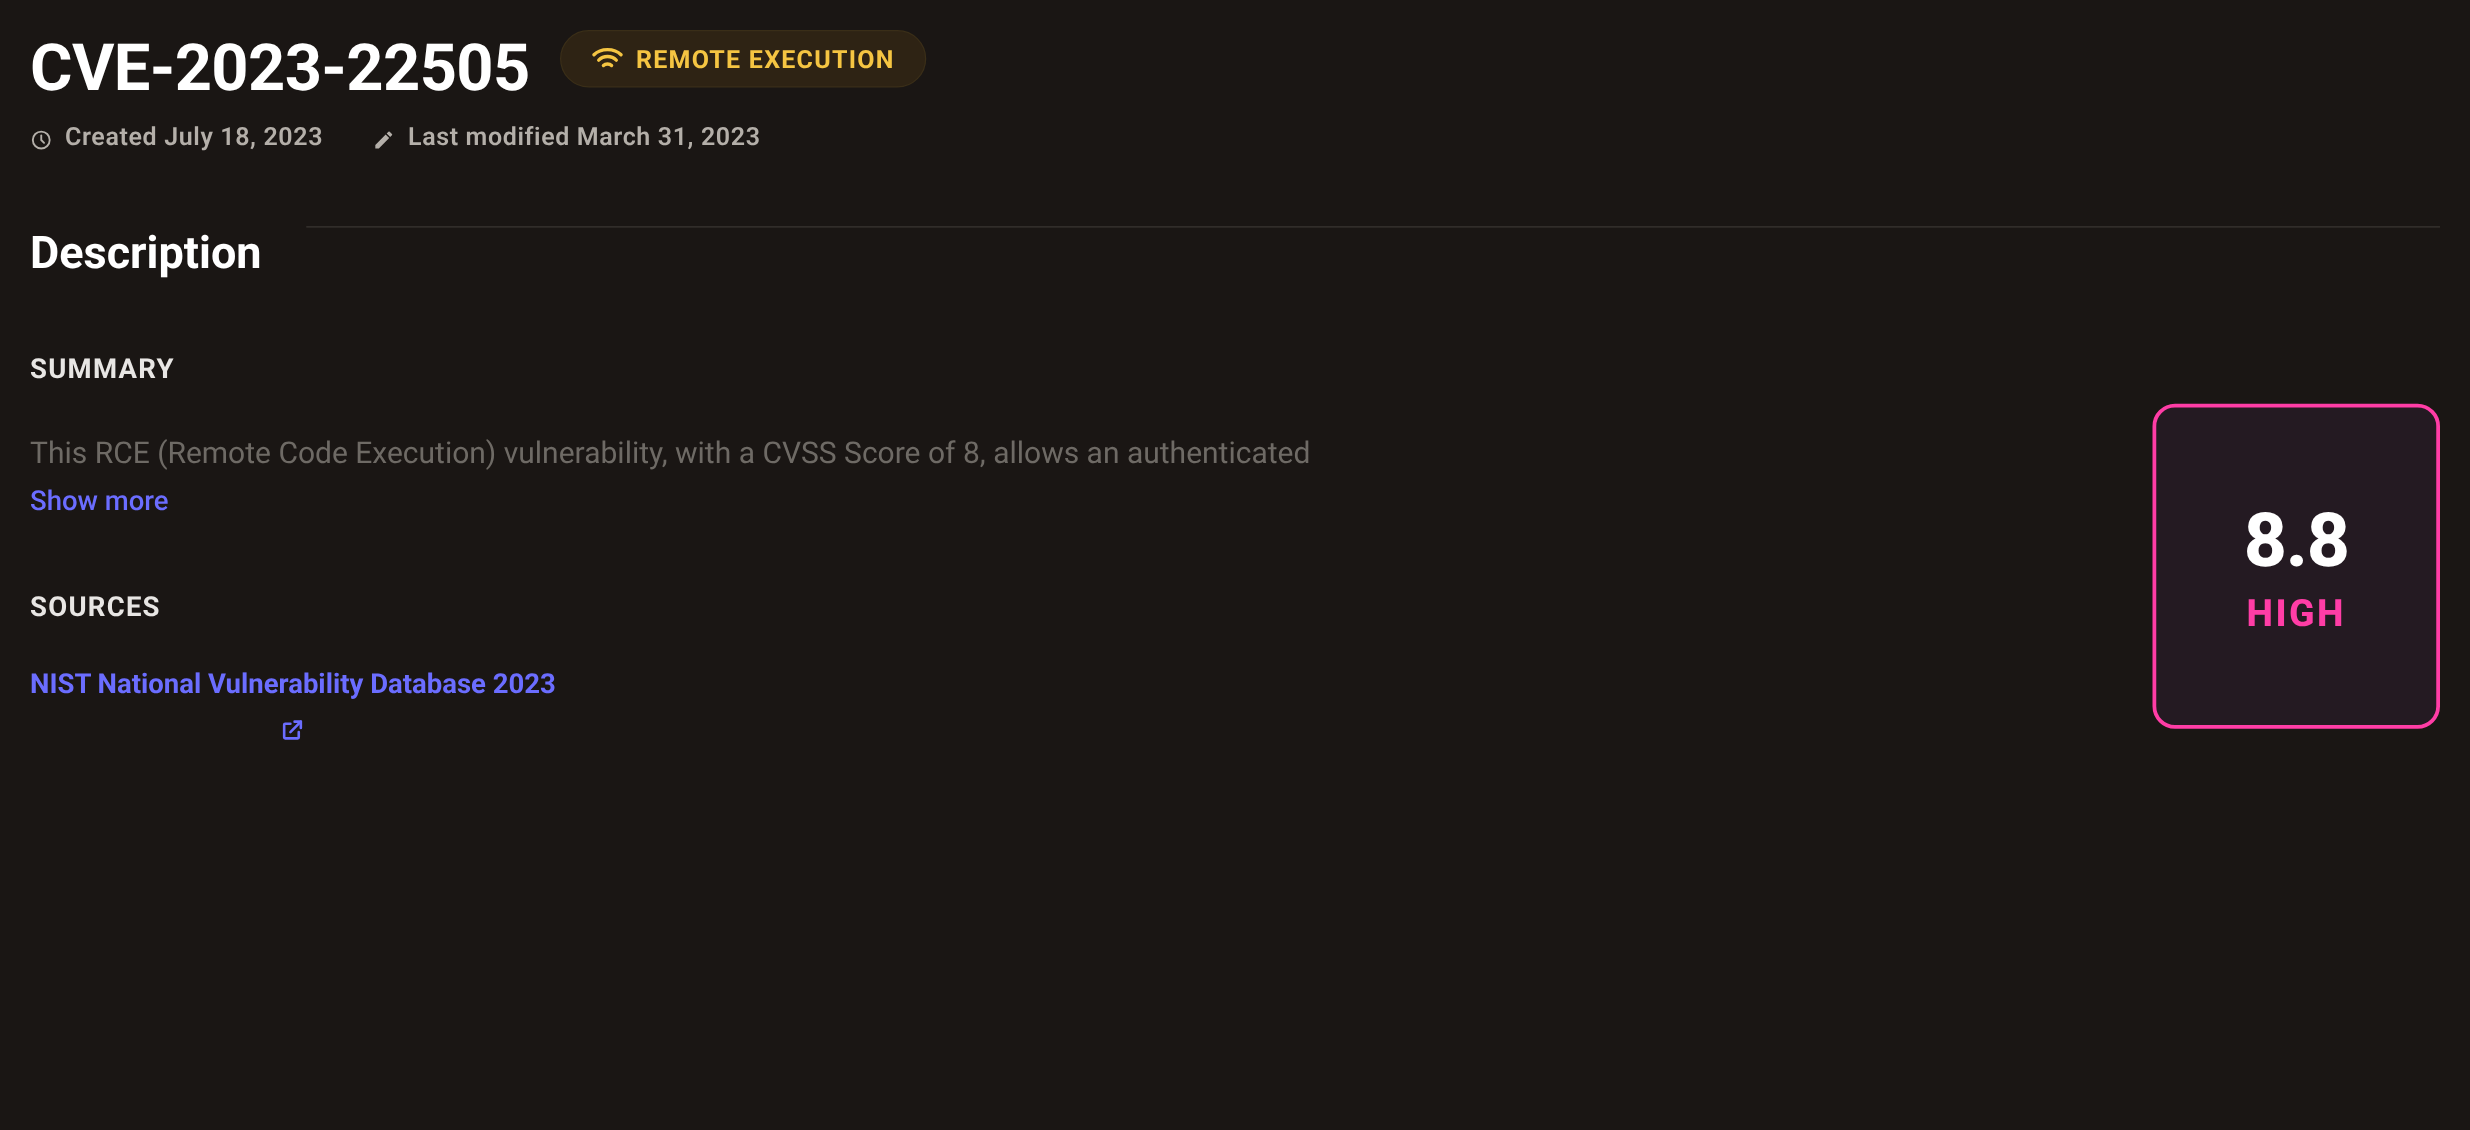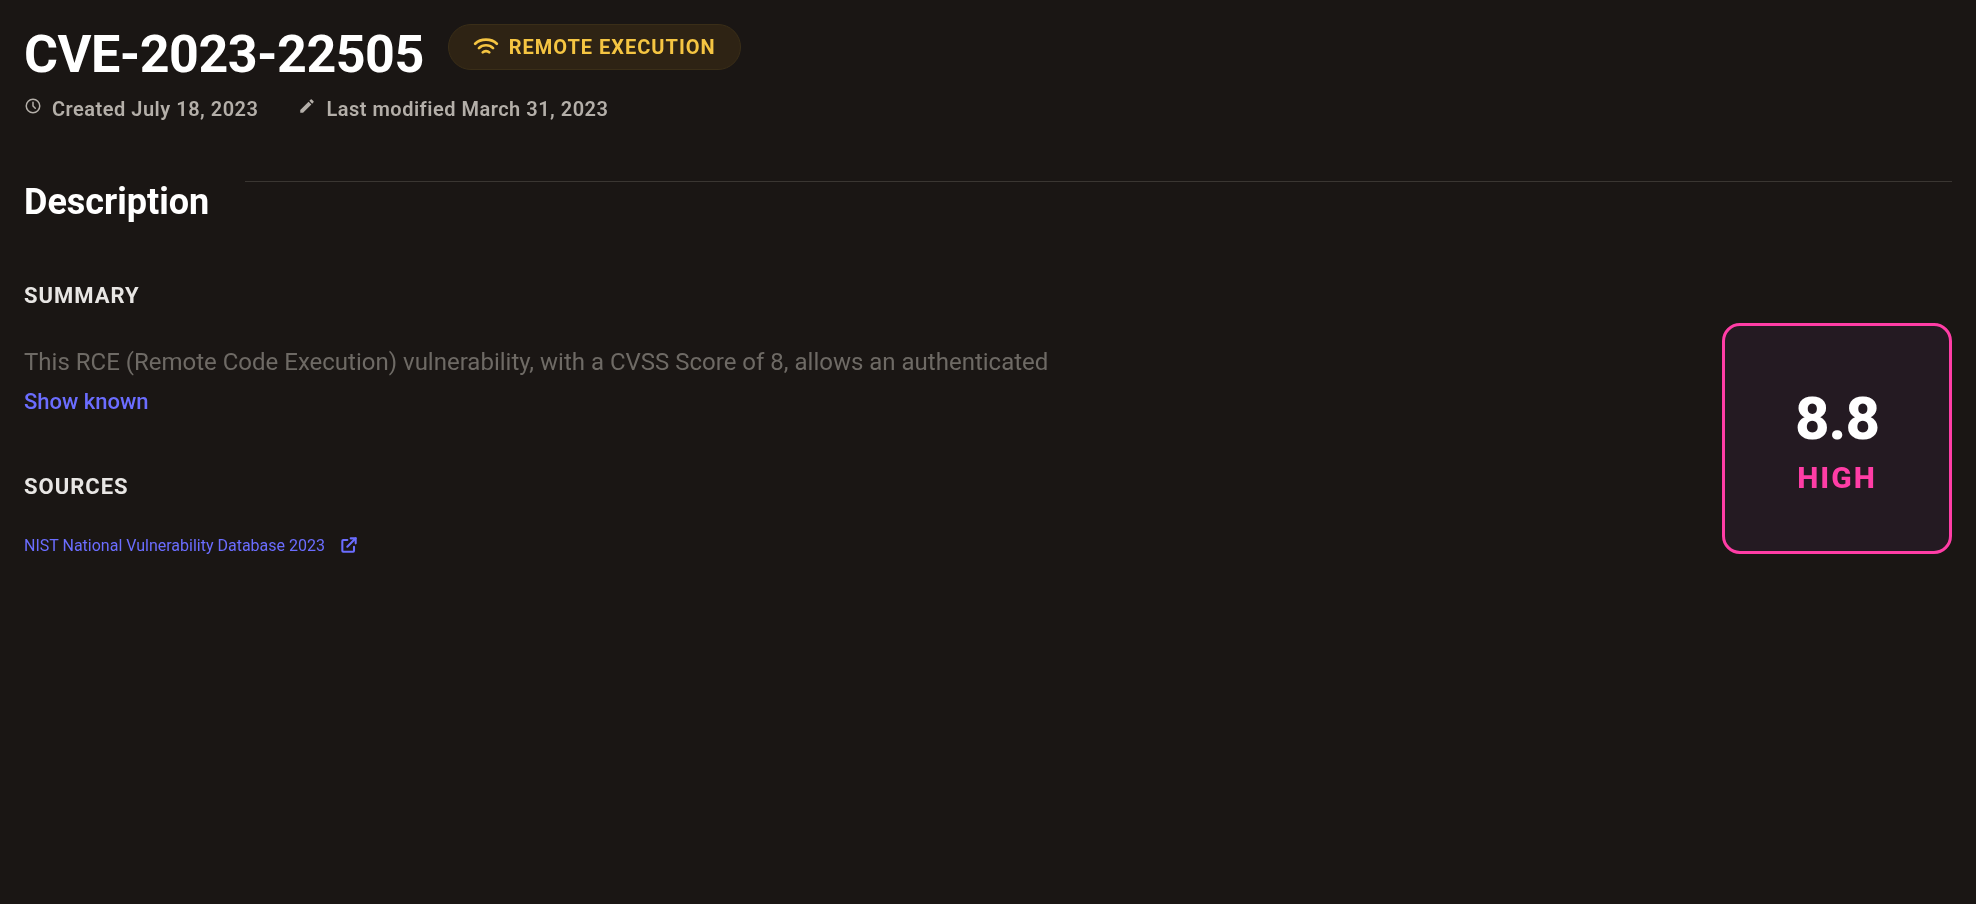--- a/index.html
+++ b/index.html
@@ -44,21 +44,21 @@
     align-items: center;
     gap: 40px;
     color: #b4afa9;
     font-size: 20px;
     font-weight: 600;
     letter-spacing: 0.5px;
     margin-bottom: 60px;
   }
   .meta-item {
     display: inline-flex;
-    align-items: flex-start;
+    align-items: flex-end;
     gap: 10px;
   }
   .meta-icon {
     width: 18px;
     height: 18px;
     flex-shrink: 0;
   }
   .section-header-row {
     display: flex;
     align-items: flex-start;
@@ -104,21 +104,21 @@
   .show-more {
     color: #6b6dff;
     font-size: 22px;
     font-weight: 500;
     cursor: pointer;
     display: inline-block;
     margin-bottom: 60px;
   }
   .score-box {
     width: 230px;
-    height: 231px;
+    height: 260px;
     border: 3px solid #ff3da6;
     border-radius: 18px;
     background: #241a22;
     display: flex;
     flex-direction: column;
     align-items: center;
     justify-content: center;
     gap: 6px;
     margin-top: 40px;
     flex-shrink: 0;
@@ -133,24 +133,25 @@
     font-size: 30px;
     font-weight: 800;
     color: #ff3da6;
     letter-spacing: 2px;
   }
   .source-link {
     display: inline-flex;
     align-items: center;
     gap: 14px;
     color: #6b6dff;
-    font-size: 16px;
-    font-weight: 400;
+    font-size: 22px;
+    font-weight: 700;
     text-decoration: none;
     cursor: pointer;
+    flex-direction: column;
   }
   .ext-icon {
     width: 20px;
     height: 20px;
   }
 </style>
 </head>
 <body>
 
 <div class="header-row">
@@ -183,21 +184,21 @@
 
 <div class="section-header-row">
   <h2 class="section-title">Description</h2>
   <div class="section-divider"></div>
 </div>
 
 <div class="content-row">
   <div class="content-left">
     <div class="sub-heading">SUMMARY</div>
     <p class="summary-text faded">This RCE (Remote Code Execution) vulnerability, with a CVSS Score of 8, allows an authenticated</p>
-    <a class="show-more">Show known</a>
+    <a class="show-more">Show more</a>
 
     <div class="sub-heading">SOURCES</div>
     <a class="source-link">
       <span>NIST National Vulnerability Database 2023</span>
       <svg class="ext-icon" viewBox="0 0 24 24" fill="none">
         <path d="M14 4h6v6" stroke="#6b6dff" stroke-width="2.5" stroke-linecap="round" stroke-linejoin="round"></path>
         <path d="M20 4L10 14" stroke="#6b6dff" stroke-width="2.5" stroke-linecap="round"></path>
         <path d="M18 14v5a1 1 0 0 1-1 1H5a1 1 0 0 1-1-1V7a1 1 0 0 1 1-1h5" stroke="#6b6dff" stroke-width="2.5" stroke-linecap="round" stroke-linejoin="round"></path>
       </svg>
     </a>

